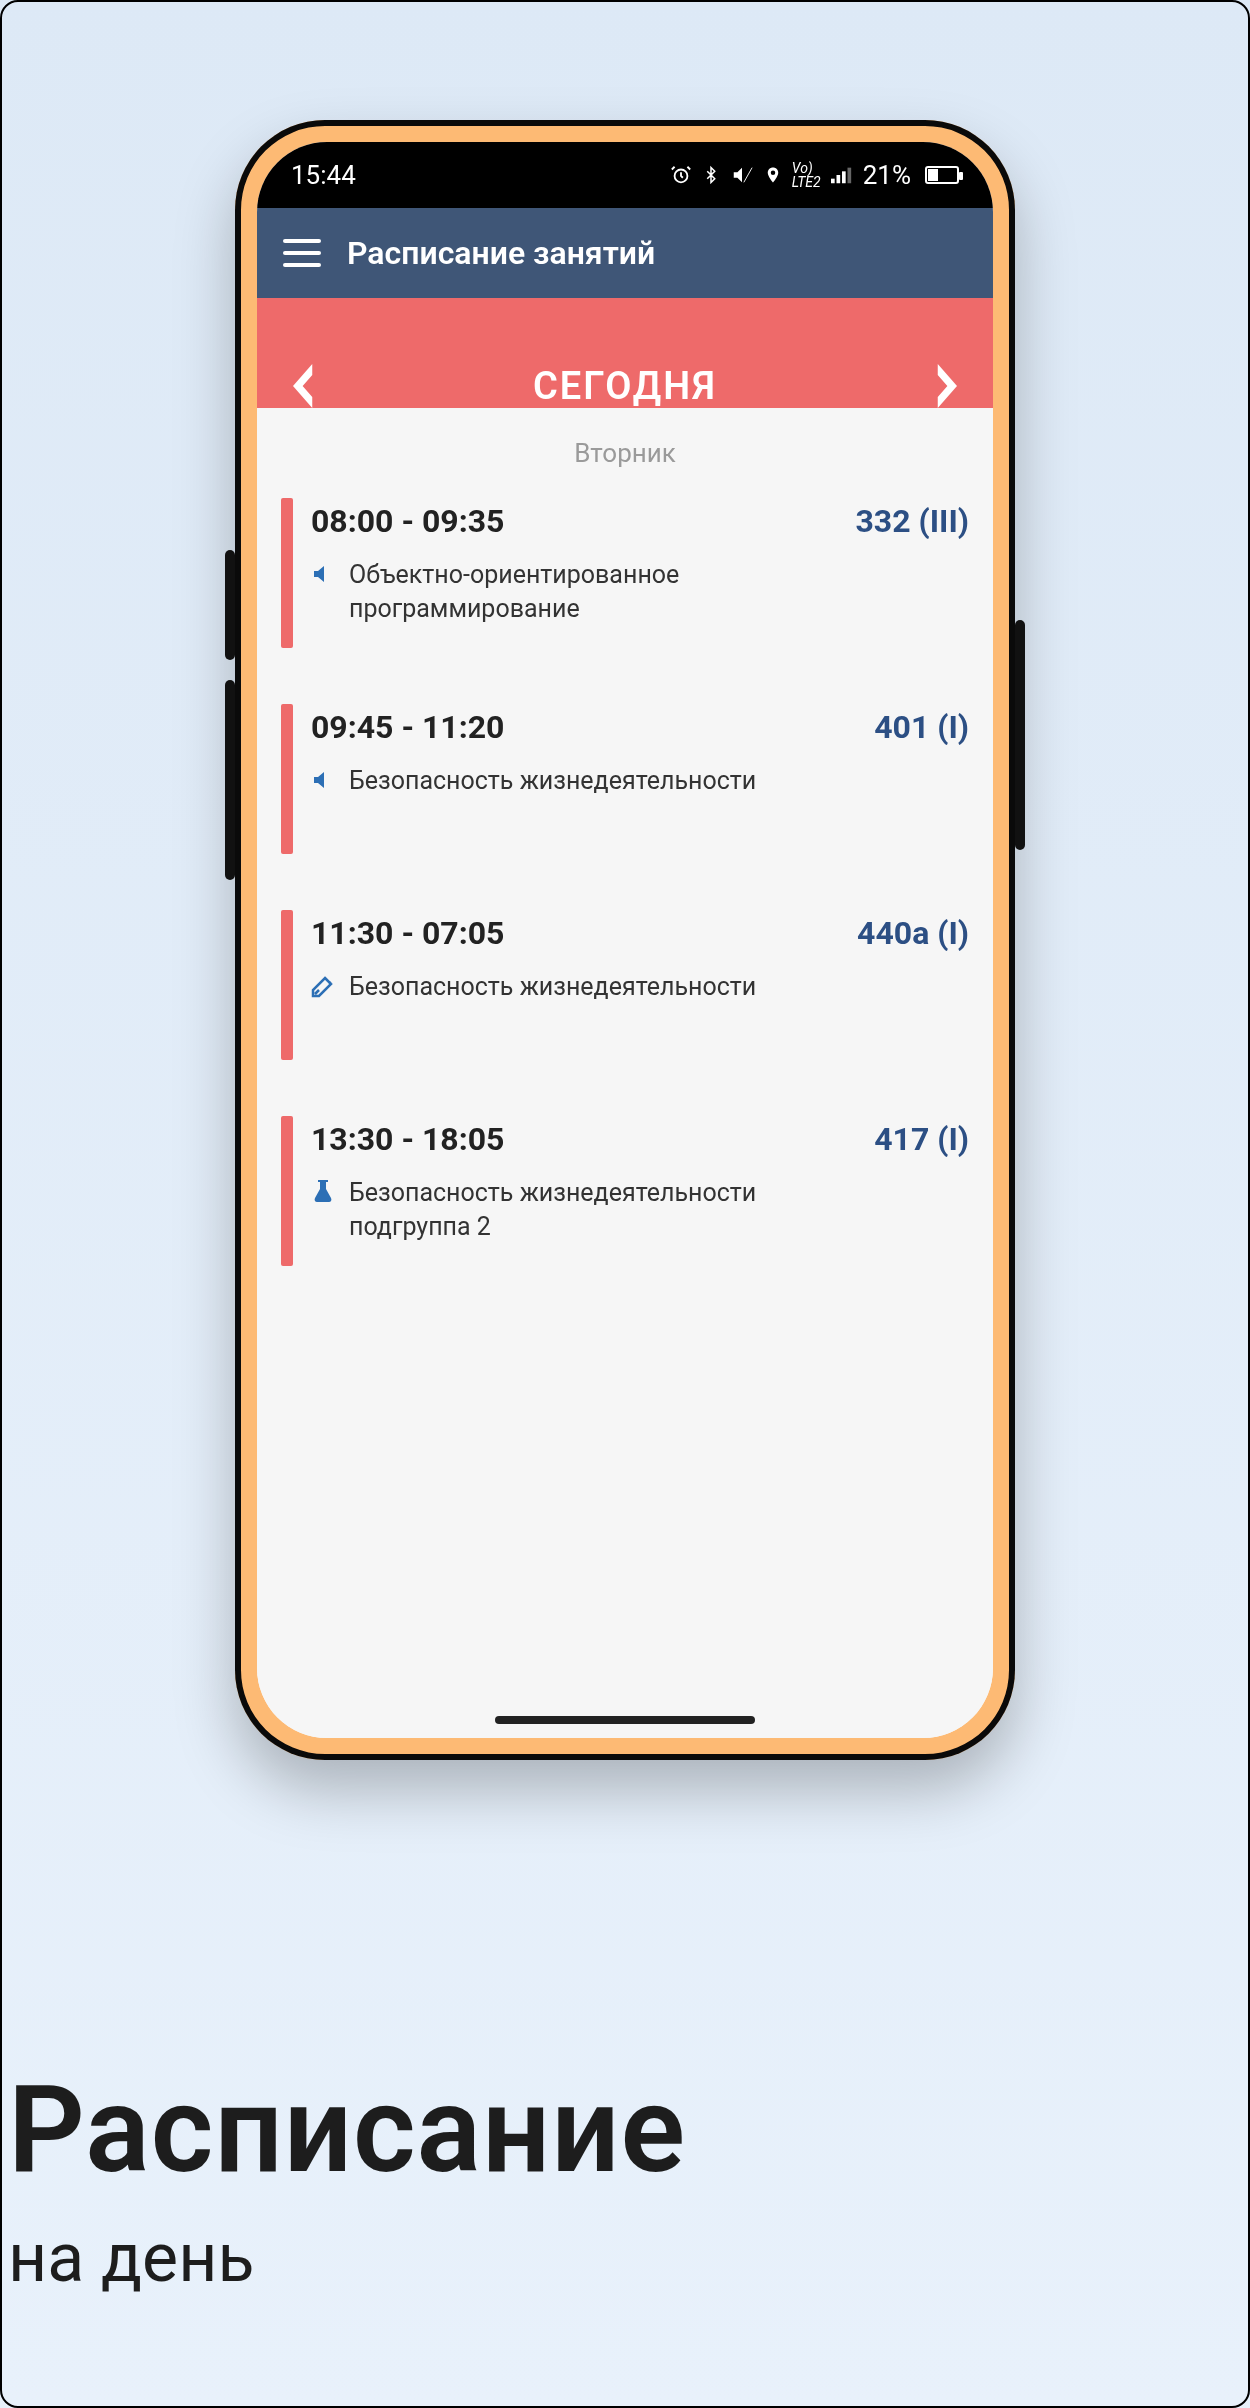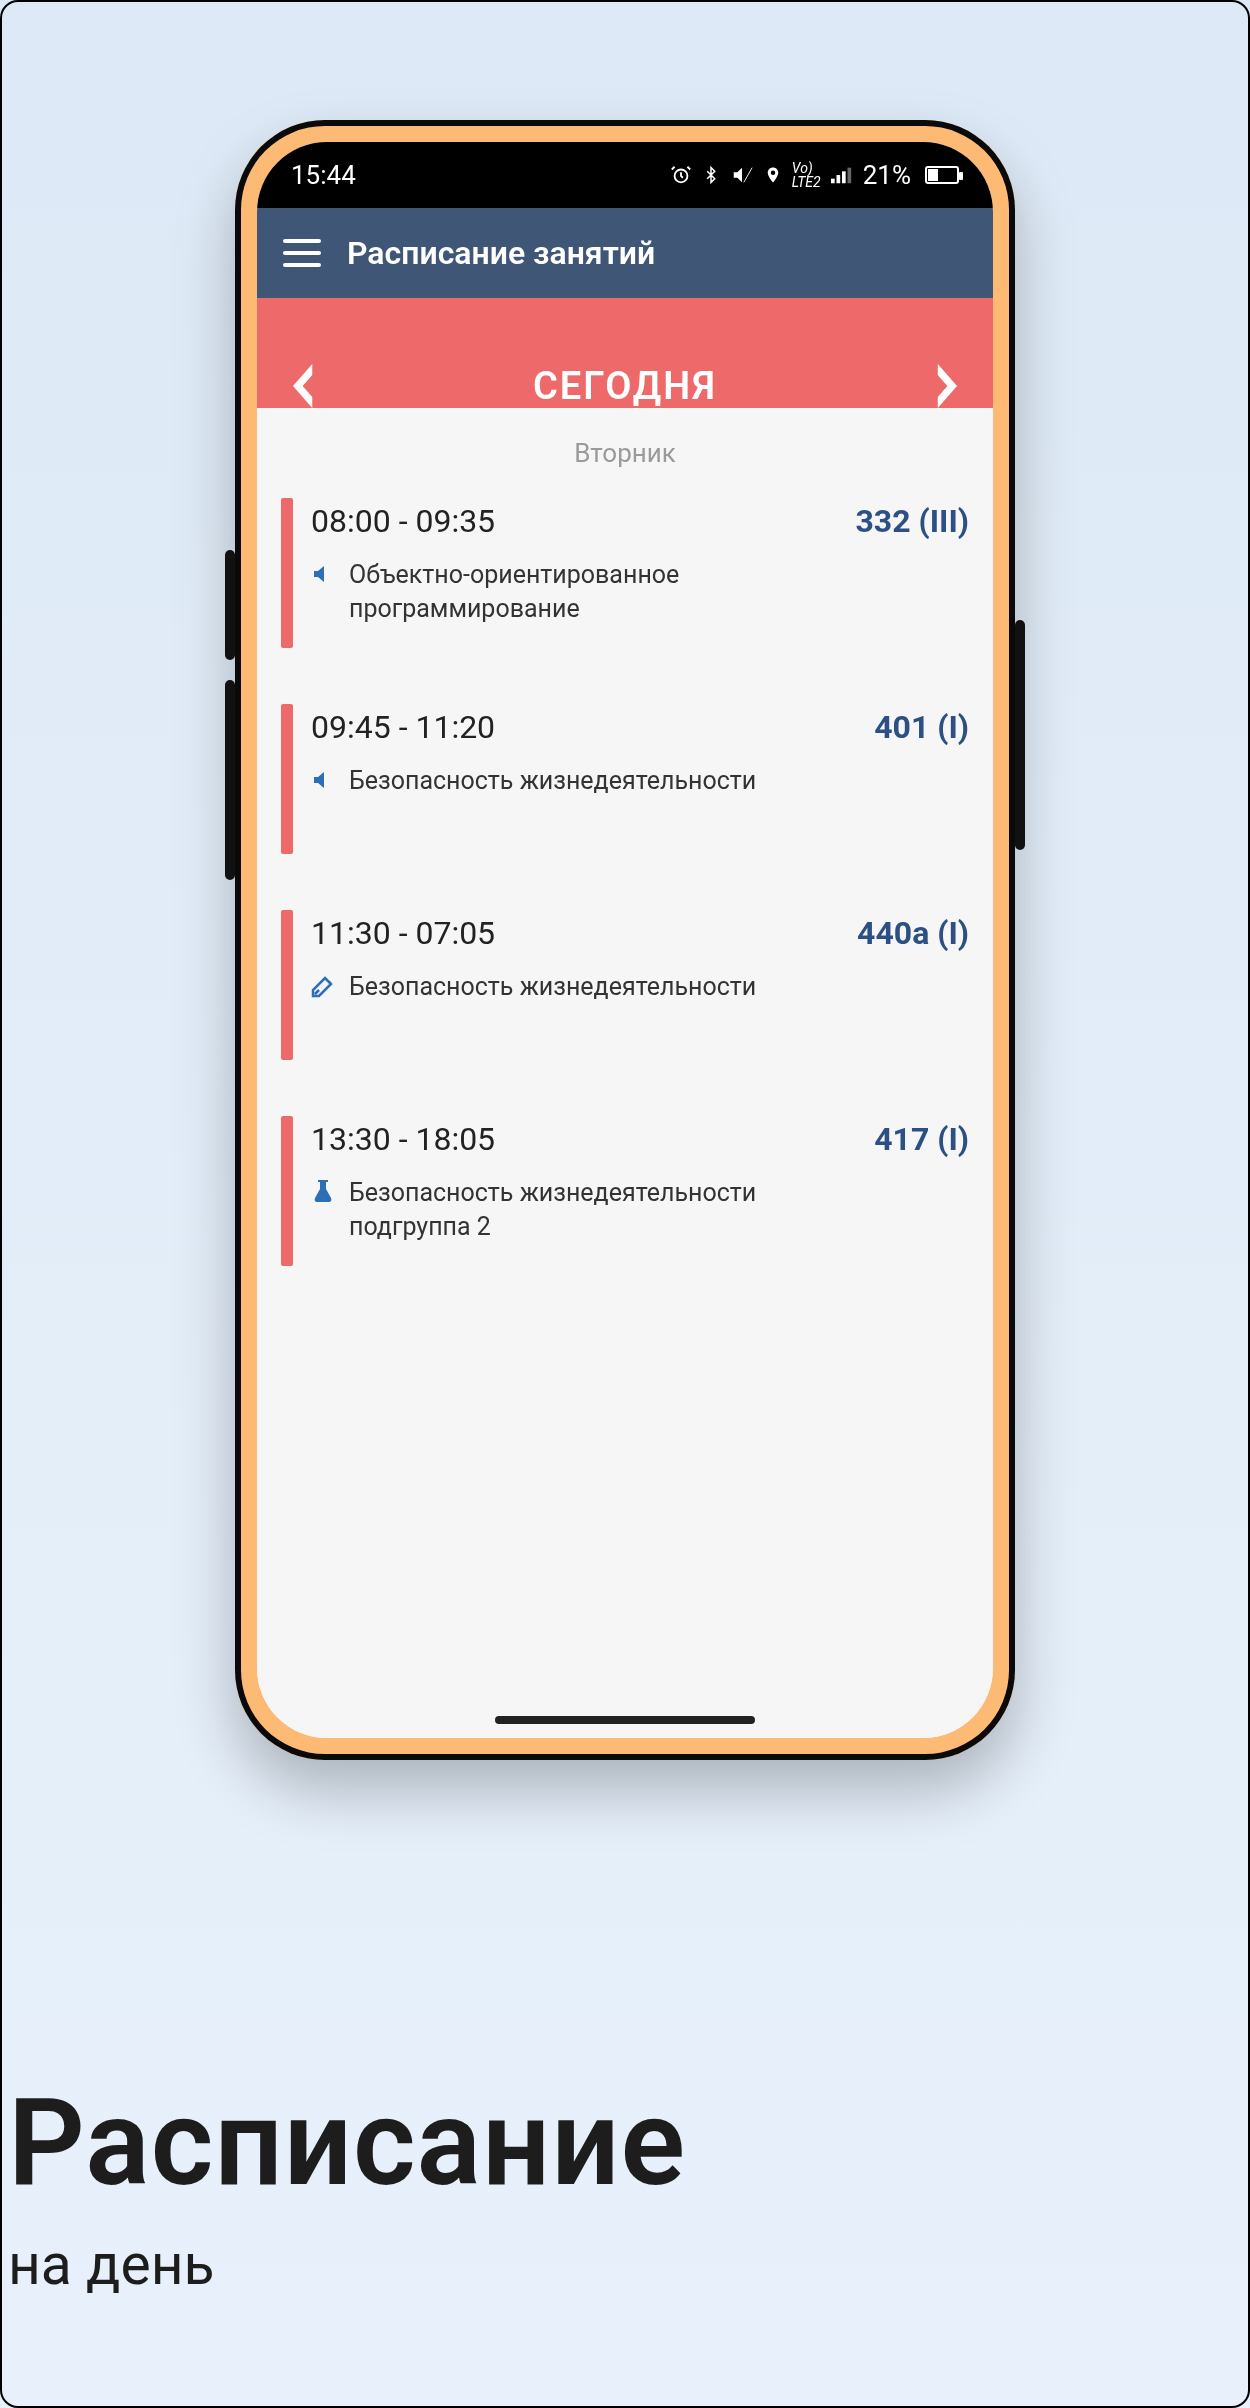--- a/index.html
+++ b/index.html
@@ -148,41 +148,41 @@
   .lesson .body{
     flex:1;
     padding-top:4px;
   }
   .lesson .row1{
     display:flex;
     justify-content:space-between;
     align-items:baseline;
     margin-bottom:18px;
   }
-  .lesson .time{ font-size:32px; font-weight:400; color:#222; }
+  .lesson .time{ font-size:32px; font-weight:700; color:#222; }
   .lesson .room{ font-size:32px; font-weight:700; color:#2c4f84; white-space:nowrap; }
   .lesson .row2{
     display:flex;
     align-items:flex-start;
     gap:14px;
     font-size:25px;
     color:#333;
   }
   .lesson .row2 .title{ line-height:1.35; max-width:500px;}
   .lesson .type-icon{ width:24px; height:24px; flex-shrink:0; margin-top:4px;}
   
   .caption{
     position:absolute;
     left:0; right:0;
     bottom: 110px;
     color:#1d1d1d;
     padding-left:8px;
   }
   .caption .line1{ font-size:120px; font-weight:600; letter-spacing:1px;}
-  .caption .line2{ font-size:57px; font-weight:400; margin-top:18px;}
+  .caption .line2{ font-size:68px; font-weight:400; margin-top:18px;}
 </style>
 </head>
 <body>
 
 <div class="page-border"></div>
 
 <div class="phone-wrap">
   <div class="phone-frame">
     <div class="side-btn left1"></div>
     <div class="side-btn left2"></div>

